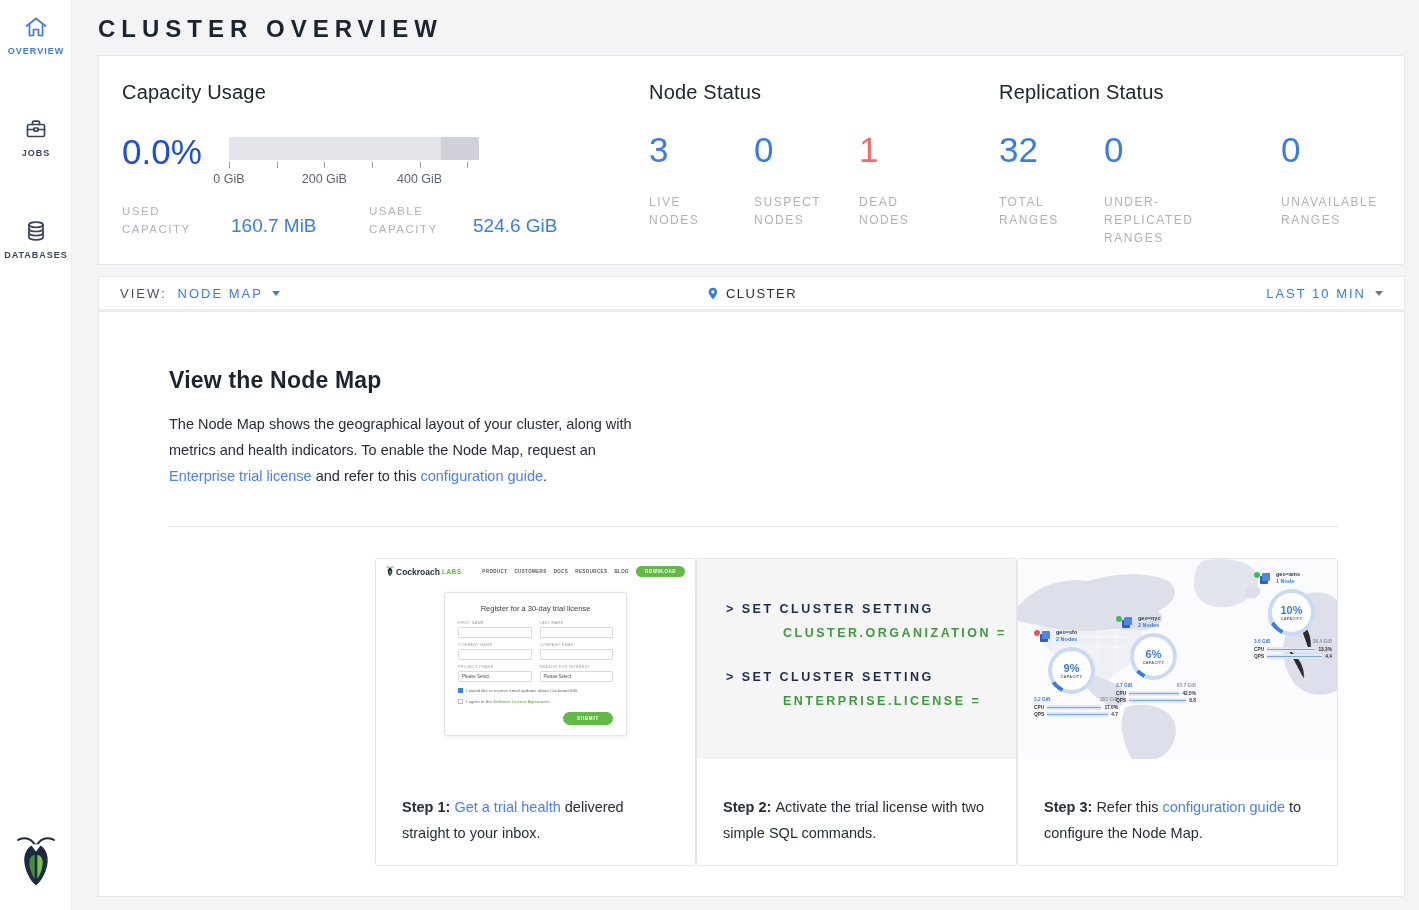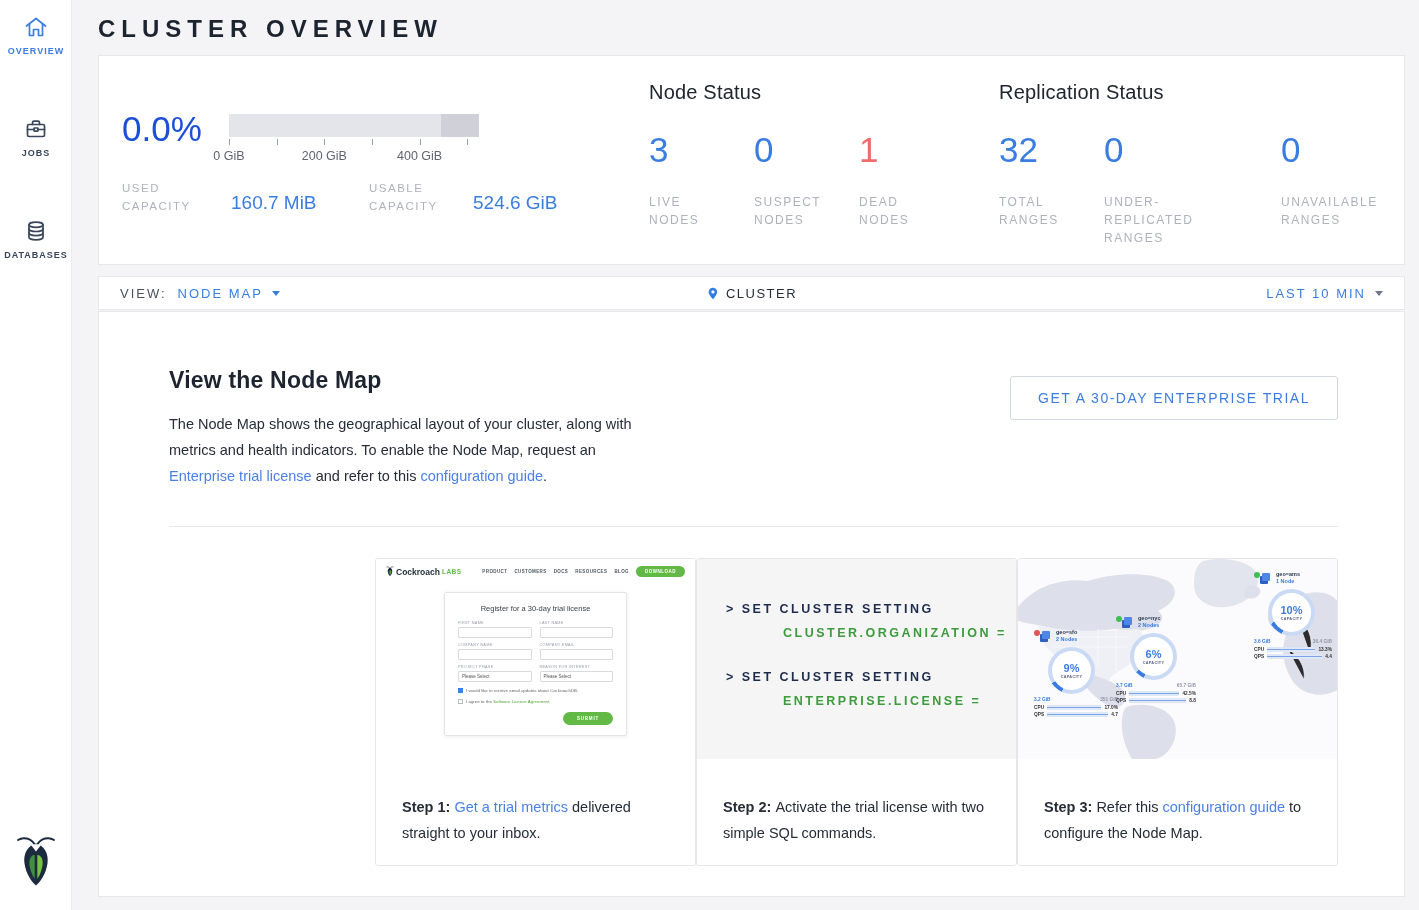--- a/index.html
+++ b/index.html
@@ -176,20 +176,21 @@
   </div>
 </nav>
 
 <div class="content">
 
   <div class="page-title">CLUSTER OVERVIEW</div>
 
   <section class="card stats">
 
     <div class="sec-capacity">
+      <div class="card-title">Capacity Usage</div>
       <div class="cap-chart">
         <div class="big-num">0.0%</div>
         <div class="bar-group">
           <div class="bar">
               <div class="bar-dark"></div>
             </div>
           <div class="ticks">
             <i class="tick" style="left:0%"></i>
               <i class="tick" style="left:19.06%"></i>
               <i class="tick" style="left:38.13%"></i>
@@ -255,21 +256,20 @@
       <span class="caret gray"></span>
     </div>
   </section>
 
   <section class="card main">
     <div class="intro">
       <div class="intro-left">
         <div class="h2">View the Node Map</div>
         <p class="para"><span>The Node Map shows the geographical layout of your cluster, along with metrics and health indicators. To enable the Node Map, request an </span><a class="link">Enterprise trial license</a><span> and refer to this </span><a class="link">configuration guide</a><span>.</span></p>
       </div>
-      <button class="trial-btn">GET A 30-DAY ENTERPRISE TRIAL</button>
     </div>
 
     <div class="divider"></div>
 
     <div class="steps">
 
       <div class="step-card">
         <div class="step-top mini-site">
           <div class="ms-header">
             <div class="ms-brand">
@@ -326,21 +326,21 @@
               </div>
             <div class="ms-check">
                 <span class="ms-box"></span>
                 <span class="ms-check-text"><span>I agree to the </span><span class="ms-green-link">Software License Agreement.</span></span>
               </div>
             <div class="ms-submit-row">
                 <span class="ms-submit">SUBMIT</span>
               </div>
           </div>
         </div>
-        <div class="step-caption"><span class="step-label">Step 1: </span><a class="link">Get a trial metrics</a><span> delivered straight to your inbox.</span></div>
+        <div class="step-caption"><span class="step-label">Step 1: </span><a class="link">Get a trial health</a><span> delivered straight to your inbox.</span></div>
       </div>
 
       <div class="step-card">
         <div class="step-top code-area">
           <div class="code-block">
             <div class="code-prompt">&gt; SET CLUSTER SETTING</div>
             <div class="code-setting">CLUSTER.ORGANIZATION =</div>
           </div>
           <div class="code-block">
             <div class="code-prompt">&gt; SET CLUSTER SETTING</div>

